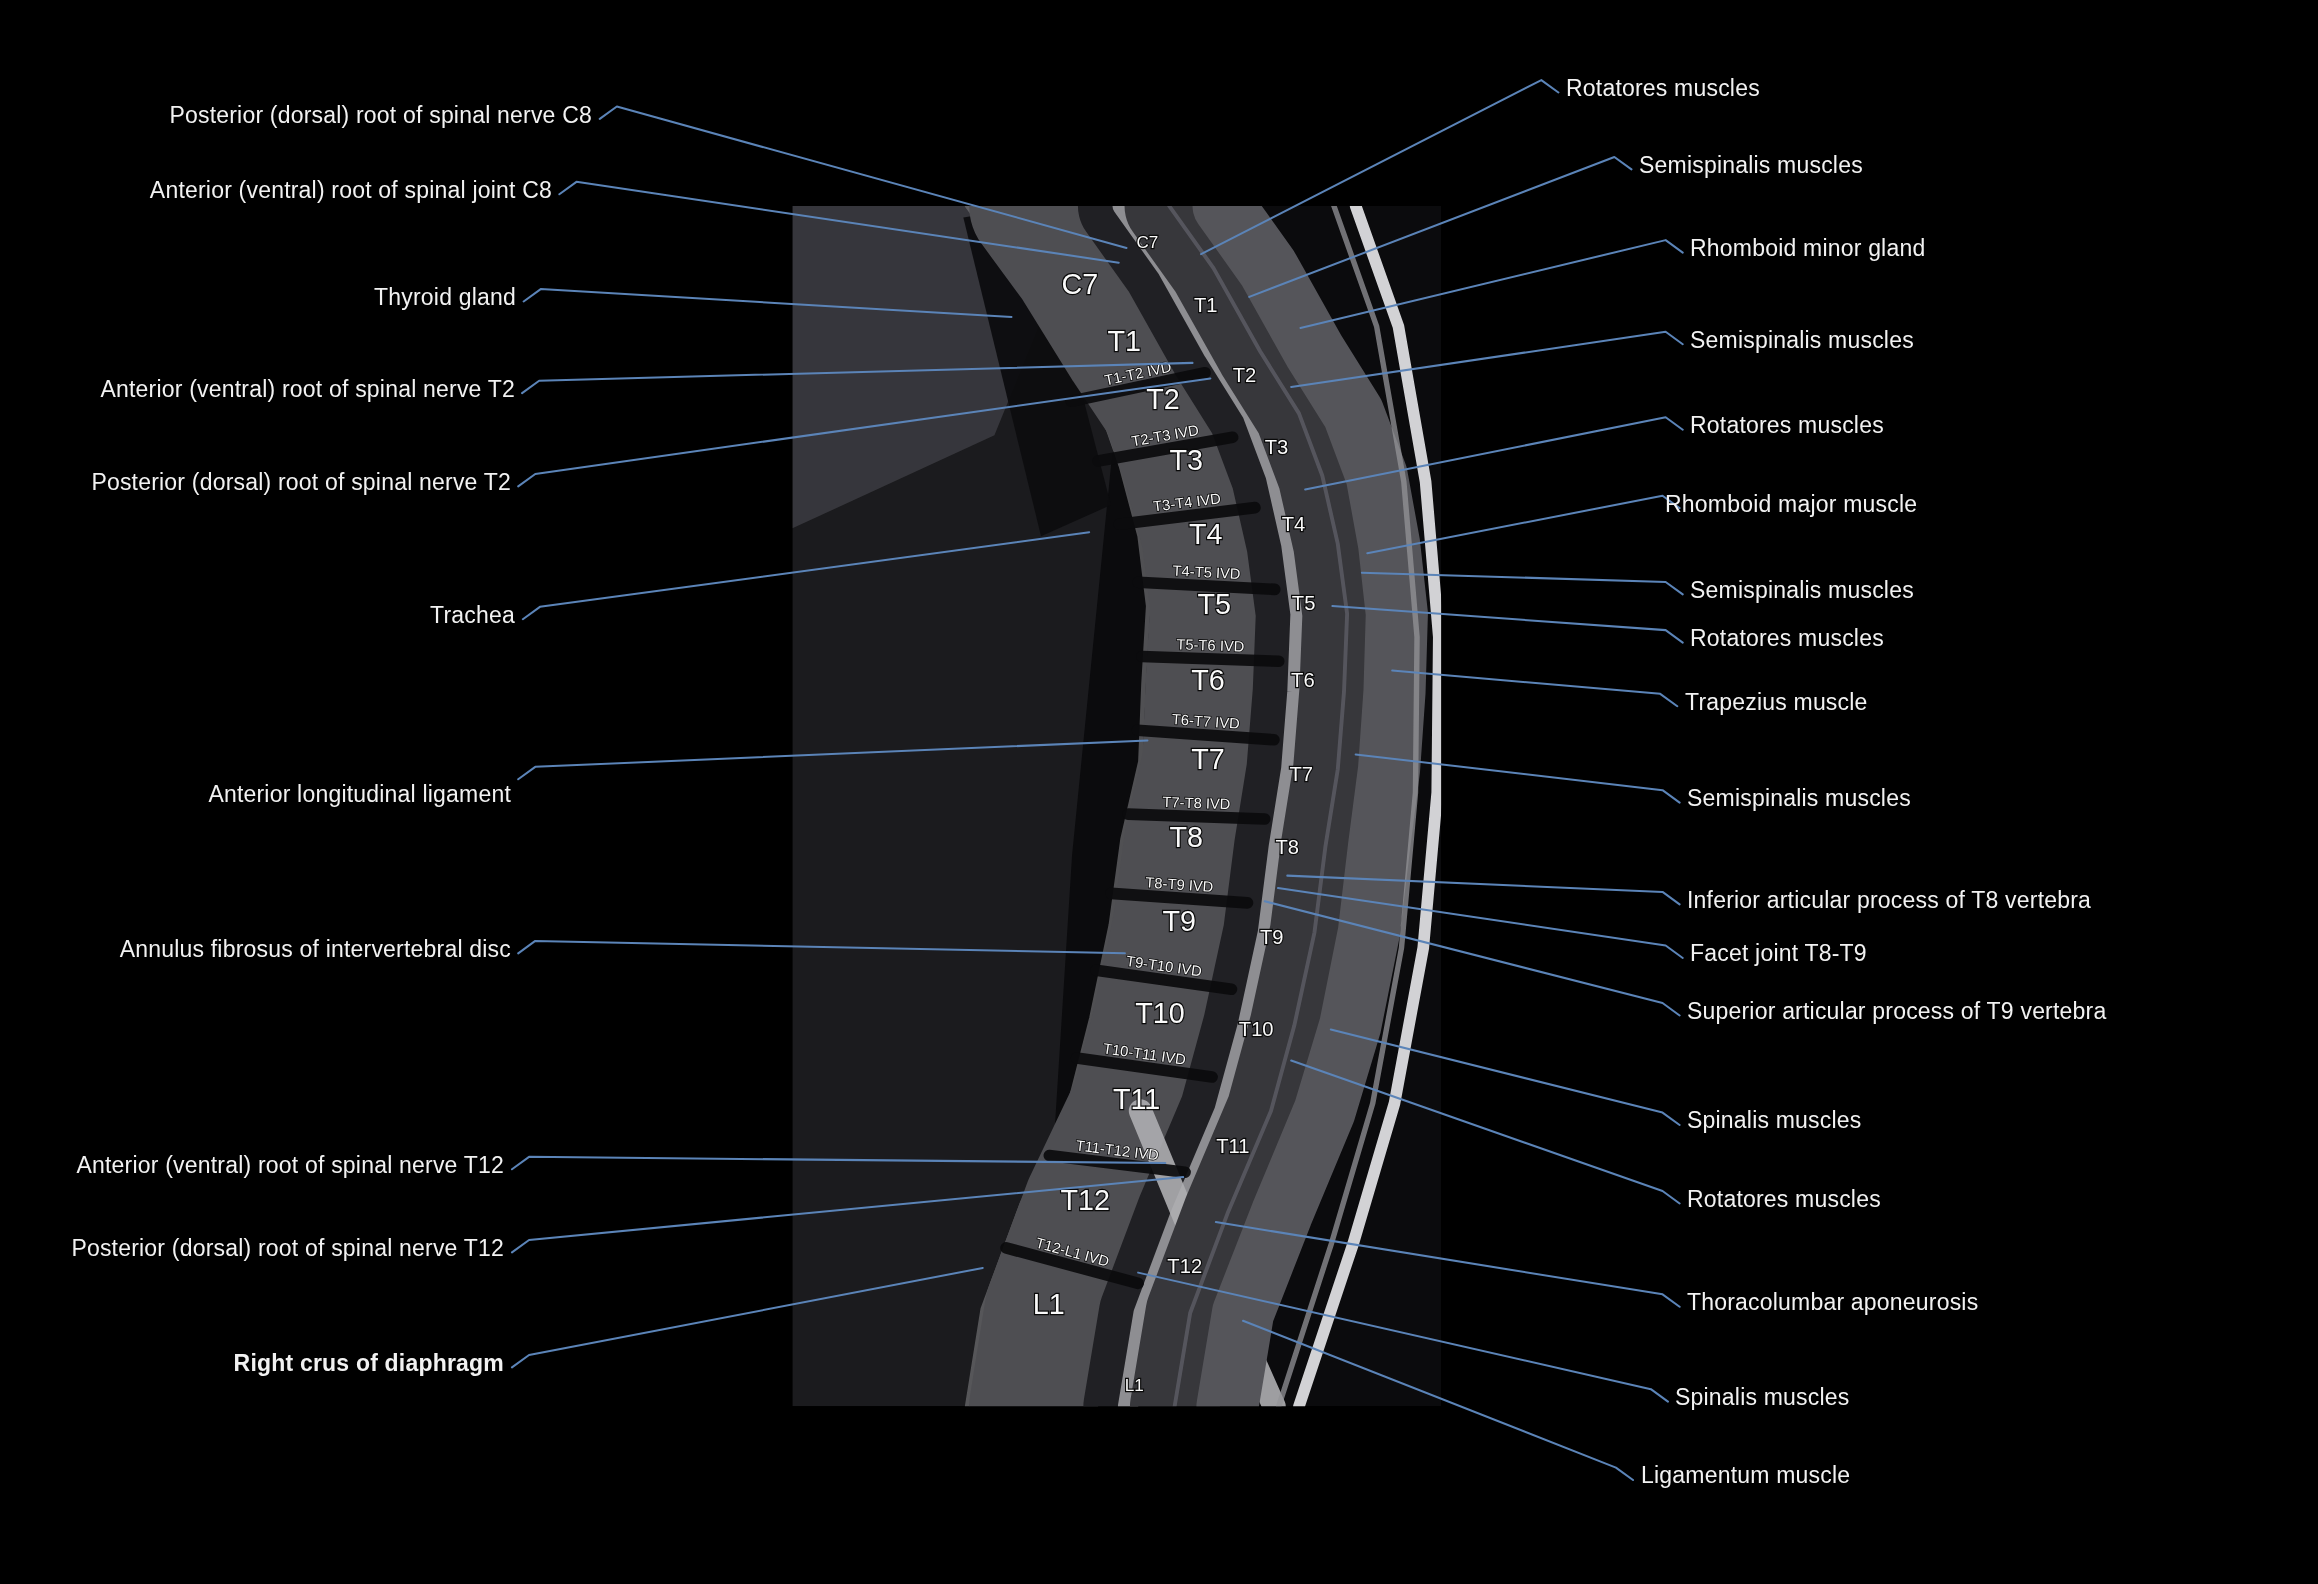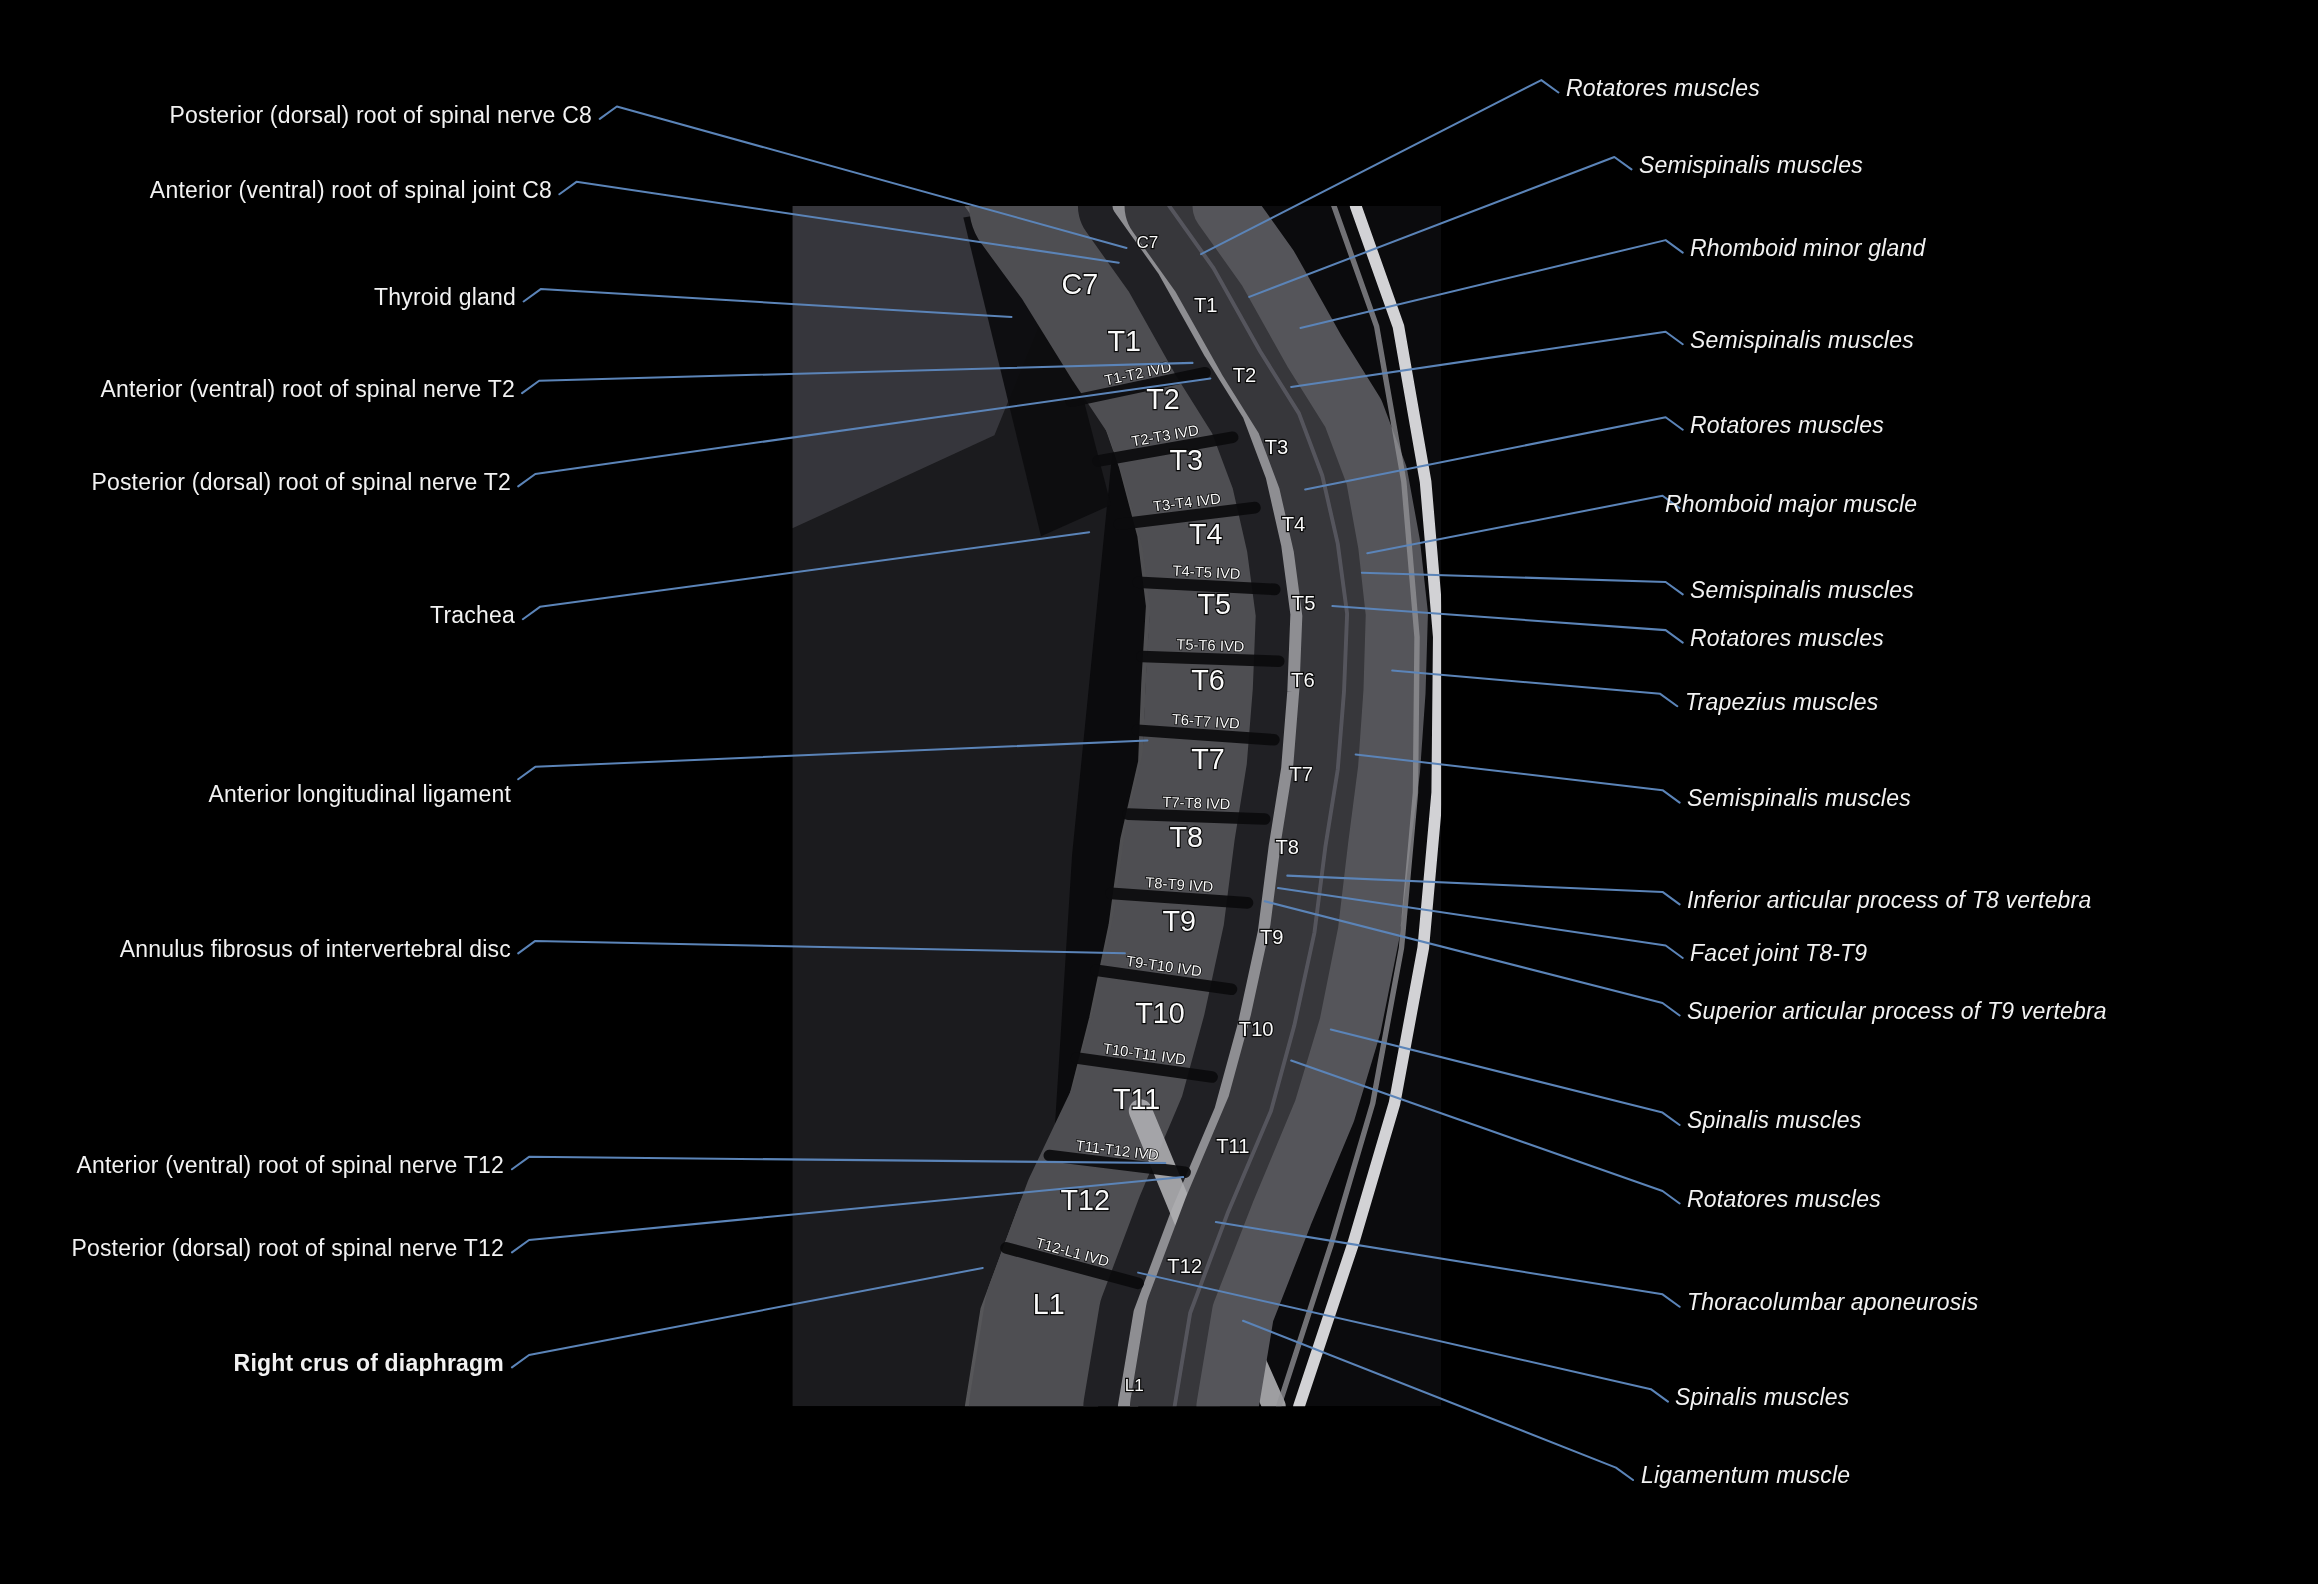--- a/index.html
+++ b/index.html
@@ -1,20 +1,20 @@
 <!DOCTYPE html>
 <html style="font-size:12.4px"><head>
 <meta charset="utf-8">
 <style>
   html,body{margin:0;padding:0;background:#000;width:2319px;height:1585px;overflow:hidden;}
   #stage{position:relative;width:2319px;height:1585px;background:#000;font-family:"Liberation Sans",sans-serif;}
   #scene{position:absolute;left:0;top:0;}
   .ann-label{position:absolute;color:#f2f2f2;font-size:23px;line-height:1.1;white-space:nowrap;transform:translateY(-54%);letter-spacing:0.2px;}
   .ann-left{text-align:center;}
-  .ann-right{text-align:left;font-style:italic;}
+  .ann-right{text-align:left;}
   svg text{font-family:"Liberation Sans",sans-serif;fill:#fafafa;paint-order:stroke;stroke:#0a0a0a;stroke-width:3px;}
   svg .ivd-t{stroke-width:2px;}
 </style>
 </head>
 <body>
 
 <div id="stage">
   <svg id="scene" width="2319" height="1585" viewBox="0 0 2985 2040">
     <defs>
       <clipPath id="mriClip">
@@ -136,21 +136,21 @@
       <div class="ann-label ann-left" style="top: 1250px; font-size: 23px; color: rgb(242, 242, 242); right: 1815px;">Posterior (dorsal) root of spinal nerve T12</div>
       <div class="ann-label ann-left" style="top: 1365px; font-size: 23px; color: rgb(242, 242, 242); right: 1815px; font-weight: bold;">Right crus of diaphragm</div>
       <div class="ann-label ann-right" style="top: 90px; font-size: 23px; color: rgb(242, 242, 242); left: 1566px;">Rotatores muscles</div>
       <div class="ann-label ann-right" style="top: 167px; font-size: 23px; color: rgb(242, 242, 242); left: 1639px;">Semispinalis muscles</div>
       <div class="ann-label ann-right" style="top: 250px; font-size: 23px; color: rgb(242, 242, 242); left: 1690px;">Rhomboid minor gland</div>
       <div class="ann-label ann-right" style="top: 342px; font-size: 23px; color: rgb(242, 242, 242); left: 1690px;">Semispinalis muscles</div>
       <div class="ann-label ann-right" style="top: 427px; font-size: 23px; color: rgb(242, 242, 242); left: 1690px;">Rotatores muscles</div>
       <div class="ann-label ann-right" style="top: 506px; font-size: 23px; color: rgb(242, 242, 242); left: 1665px;">Rhomboid major muscle</div>
       <div class="ann-label ann-right" style="top: 592px; font-size: 23px; color: rgb(242, 242, 242); left: 1690px;">Semispinalis muscles</div>
       <div class="ann-label ann-right" style="top: 640px; font-size: 23px; color: rgb(242, 242, 242); left: 1690px;">Rotatores muscles</div>
-      <div class="ann-label ann-right" style="top: 704px; font-size: 23px; color: rgb(242, 242, 242); left: 1685px;">Trapezius muscles</div>
+      <div class="ann-label ann-right" style="top: 704px; font-size: 23px; color: rgb(242, 242, 242); left: 1685px;">Trapezius muscle</div>
       <div class="ann-label ann-right" style="top: 800px; font-size: 23px; color: rgb(242, 242, 242); left: 1687px;">Semispinalis muscles</div>
       <div class="ann-label ann-right" style="top: 902px; font-size: 23px; color: rgb(242, 242, 242); left: 1687px;">Inferior articular process of T8 vertebra</div>
       <div class="ann-label ann-right" style="top: 955px; font-size: 23px; color: rgb(242, 242, 242); left: 1690px;">Facet joint T8-T9</div>
       <div class="ann-label ann-right" style="top: 1013px; font-size: 23px; color: rgb(242, 242, 242); left: 1687px;">Superior articular process of T9 vertebra</div>
       <div class="ann-label ann-right" style="top: 1122px; font-size: 23px; color: rgb(242, 242, 242); left: 1687px;">Spinalis muscles</div>
       <div class="ann-label ann-right" style="top: 1201px; font-size: 23px; color: rgb(242, 242, 242); left: 1687px;">Rotatores muscles</div>
       <div class="ann-label ann-right" style="top: 1304px; font-size: 23px; color: rgb(242, 242, 242); left: 1687px;">Thoracolumbar aponeurosis</div>
       <div class="ann-label ann-right" style="top: 1399px; font-size: 23px; color: rgb(242, 242, 242); left: 1675px;">Spinalis muscles</div>
       <div class="ann-label ann-right" style="top: 1477px; font-size: 23px; color: rgb(242, 242, 242); left: 1641px;">Ligamentum muscle</div>
     </div>

